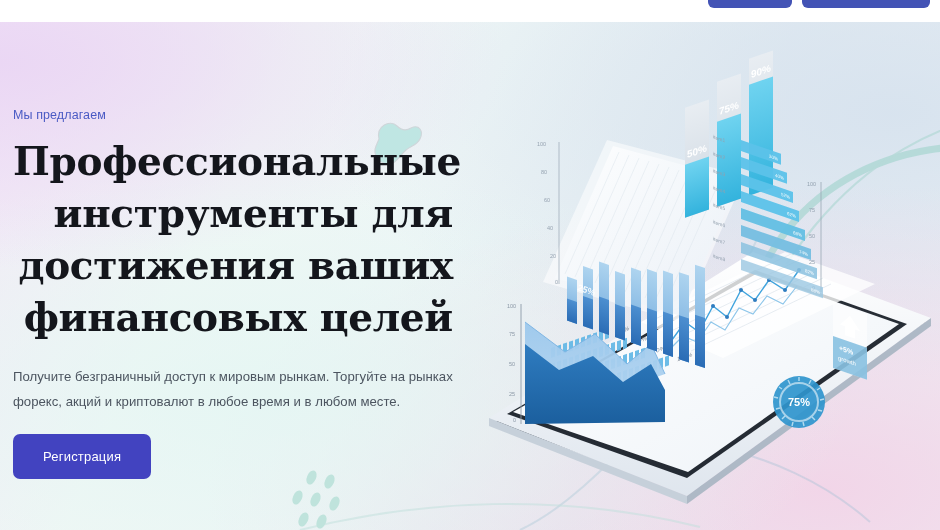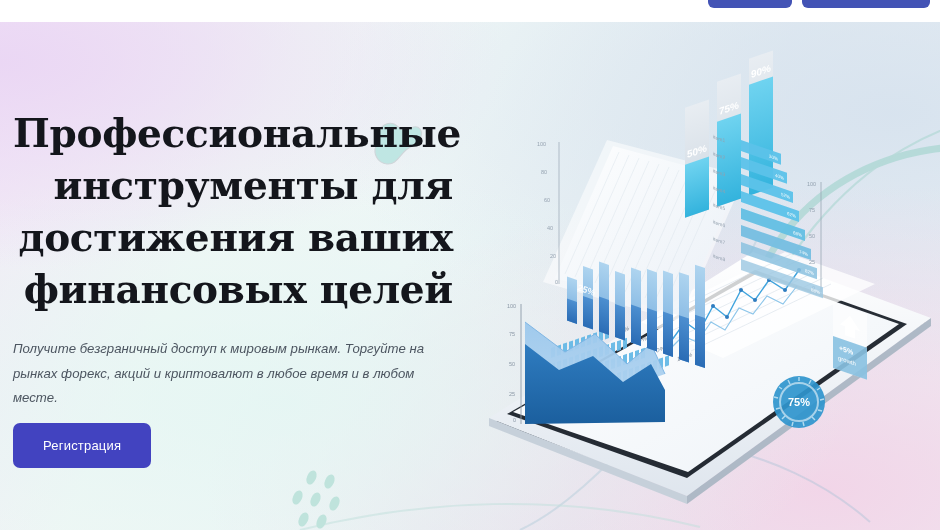--- a/index.html
+++ b/index.html
@@ -57,24 +57,24 @@
   .eyebrow{
     font-size:12.5px; color:#4a5ac4; margin-bottom:14px; letter-spacing:.1px;
   }
   .headline{
     font-family:"DejaVu Serif", serif;
     font-weight:700; font-size:39px; line-height:1.33;
     color:#14161c; letter-spacing:-.3px; max-width:440px;text-align:right;
   }
   .lede{
     margin-top:22px; font-size:13.2px; line-height:1.85;
-    color:#4c5560; max-width:442px;font-style:italic;
+    color:#4c5560; max-width:442px;
   }
   .cta{
-    margin-top:12px; display:inline-block;
+    margin-top:20px; display:inline-block;
     background:#4243c0; color:#fff; border:none; cursor:pointer;
     font-size:13px; font-family:"Liberation Sans", sans-serif;
     padding:15px 30px; border-radius:7px; letter-spacing:.2px;
   }
 
   
   .art{ position:absolute; left:455px; top:0px; width:485px; height:508px; z-index:8; }
 </style>
 </head>
 <body>
@@ -106,20 +106,21 @@
     <span style="left:14px;  top:0px;"></span>
     <span style="left:32px;  top:4px;"></span>
     <span style="left:0px;   top:20px;"></span>
     <span style="left:18px;  top:22px;"></span>
     <span style="left:37px;  top:26px;"></span>
     <span style="left:6px;   top:42px;"></span>
     <span style="left:24px;  top:44px;"></span>
   </div>
 
   <div class="copy">
+    <div class="eyebrow">Мы предлагаем</div>
     <h1 class="headline">Профессиональные инструменты для достижения ваших финансовых целей</h1>
     <p class="lede">Получите безграничный доступ к мировым рынкам. Торгуйте на рынках форекс, акций и криптовалют в любое время и в любом месте.</p>
     <button class="cta">Регистрация</button>
   </div>
 
   <svg class="art" viewBox="0 0 485 508">
     <defs>
       <linearGradient id="gTab" x1="0" y1="0" x2="0" y2="1">
         <stop offset="0" stop-color="#ffffff"></stop>
           <stop offset="1" stop-color="#dfe6ee"></stop>

